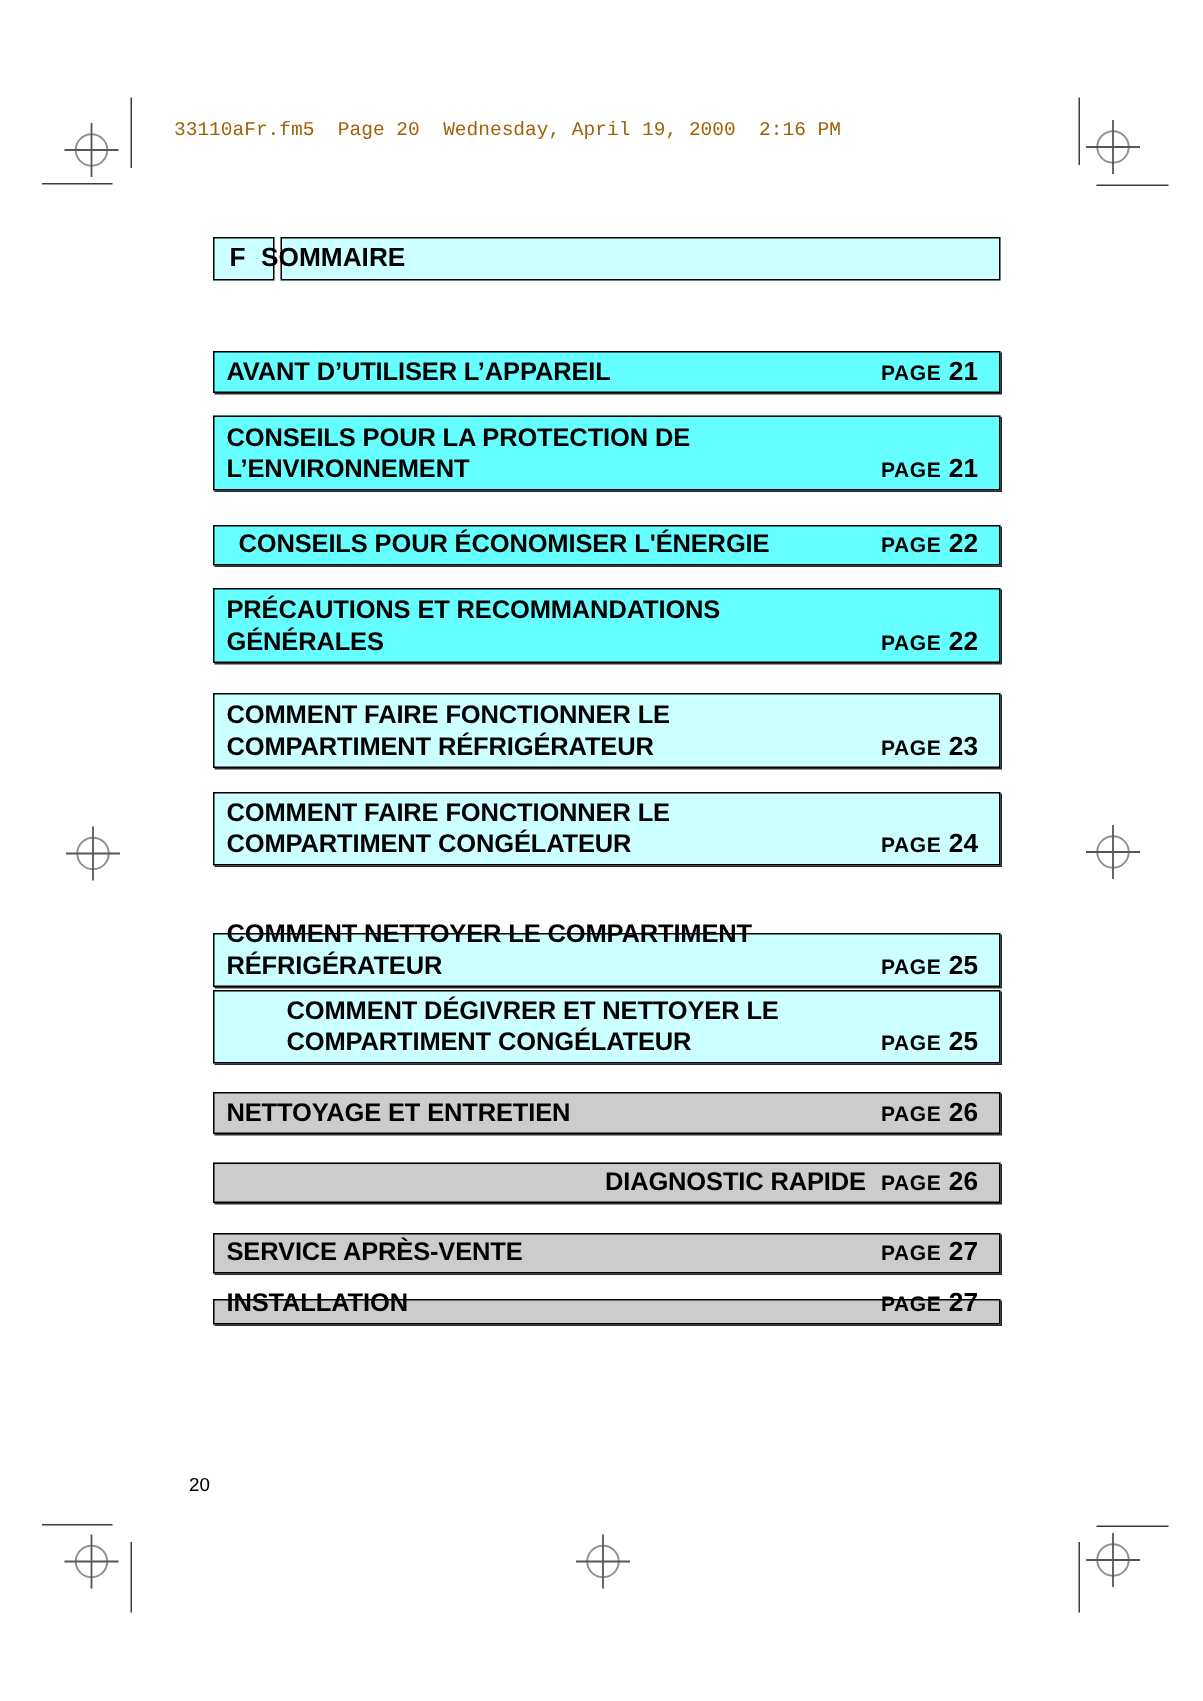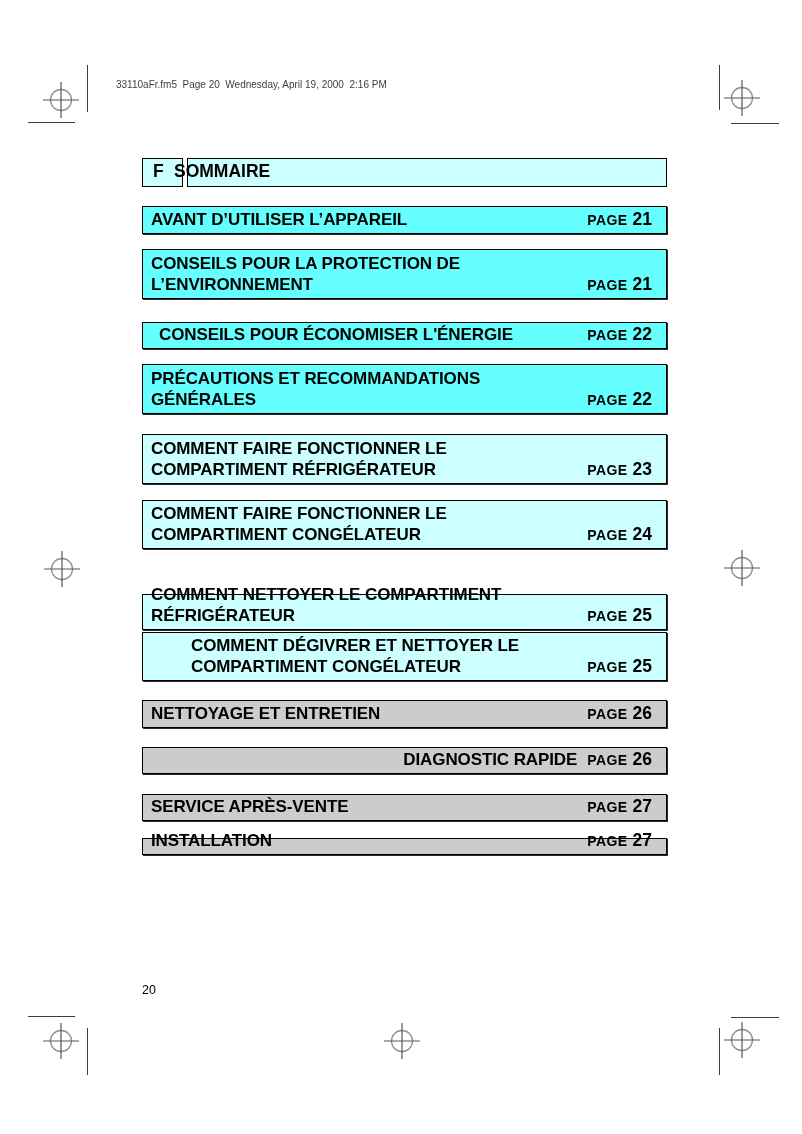--- a/index.html
+++ b/index.html
@@ -11,27 +11,27 @@
     overflow: hidden;
   }
 
   
   .cropline { position: absolute; background: #3c3c42; }
   .regmark { position: absolute; width: 38px; height: 38px; }
 
   
   .doc-header {
     position: absolute; left: 116px; top: 79px;
-    font-family: Liberation Sans, sans-serif;
-    font-size: 10px; color: #404040; white-space: pre;
+    font-family: Liberation Mono, monospace;
+    font-size: 13px; color: #a16207; white-space: pre;
   }
 
   
   .folio {
-    position: absolute; left: 142px; top: 983px;
+    position: absolute; left: 126px; top: 983px;
     font-size: 12.5px; color: #000;
   }
 
   
   .toc-title-f-box, .toc-title-main-box {
     position: absolute; top: 158px; height: 29px;
     background: var(--light, #CCFFFF);
     border: 1.5px solid #000; box-sizing: border-box;
   }
   .toc-title-f-box  { left: 142px; width: 41px; }
@@ -42,20 +42,21 @@
   }
   .toc-title-lang { left: 153px; }
   .toc-title-label { left: 174px; }
 
   .row {
     position: absolute; left: 142px; width: 525px;
     border: 1.5px solid #000; box-sizing: border-box;
     box-shadow: 1px 1px 0 #2a2a2a;
     display: flex; justify-content: space-between; align-items: flex-end;
     padding: 1px 14px 3px 8px;
+    margin-top: 28px;
   }
   .row.bright { background: var(--bright, #66FFFF); }
   .row.light  { background: var(--light,  #CCFFFF); }
   .row.gray   { background: var(--gray,   #CCCCCC); }
 
   .row-title {
     font-size: 17px; font-weight: bold; color: #000;
     line-height: 21px; white-space: pre-line; letter-spacing: -0.1px;
   }
   .page-ref { white-space: nowrap; flex: none; padding-left: 10px; }

